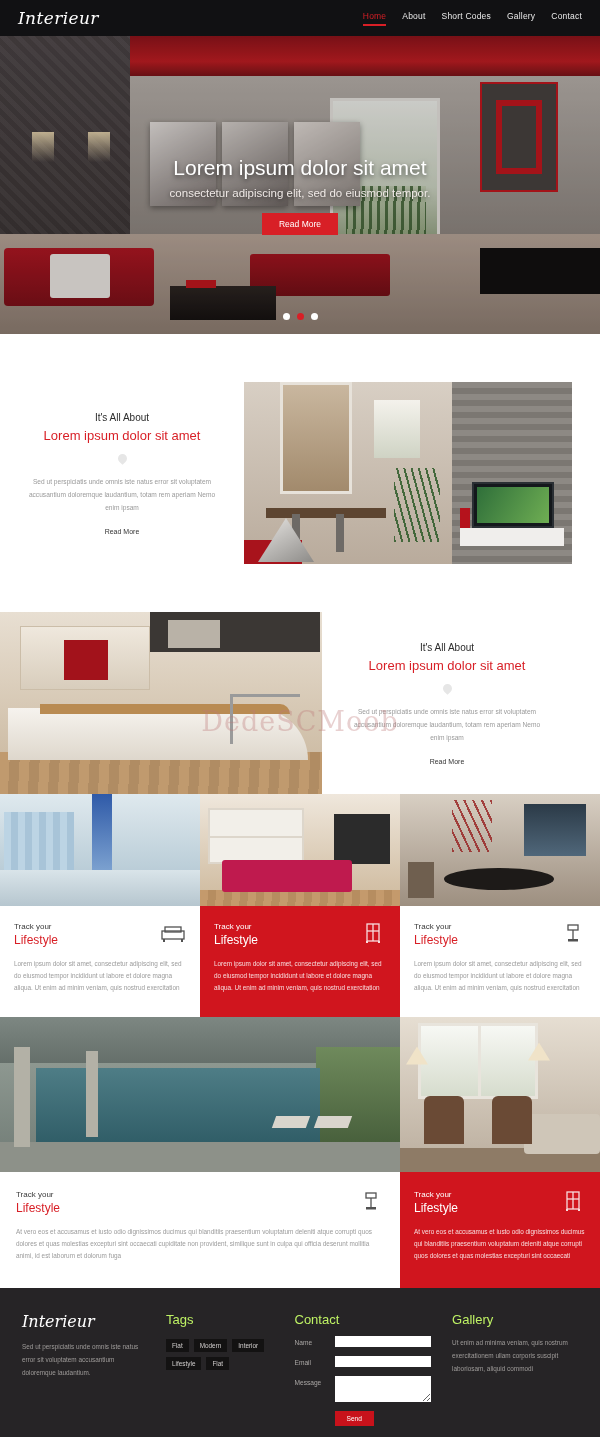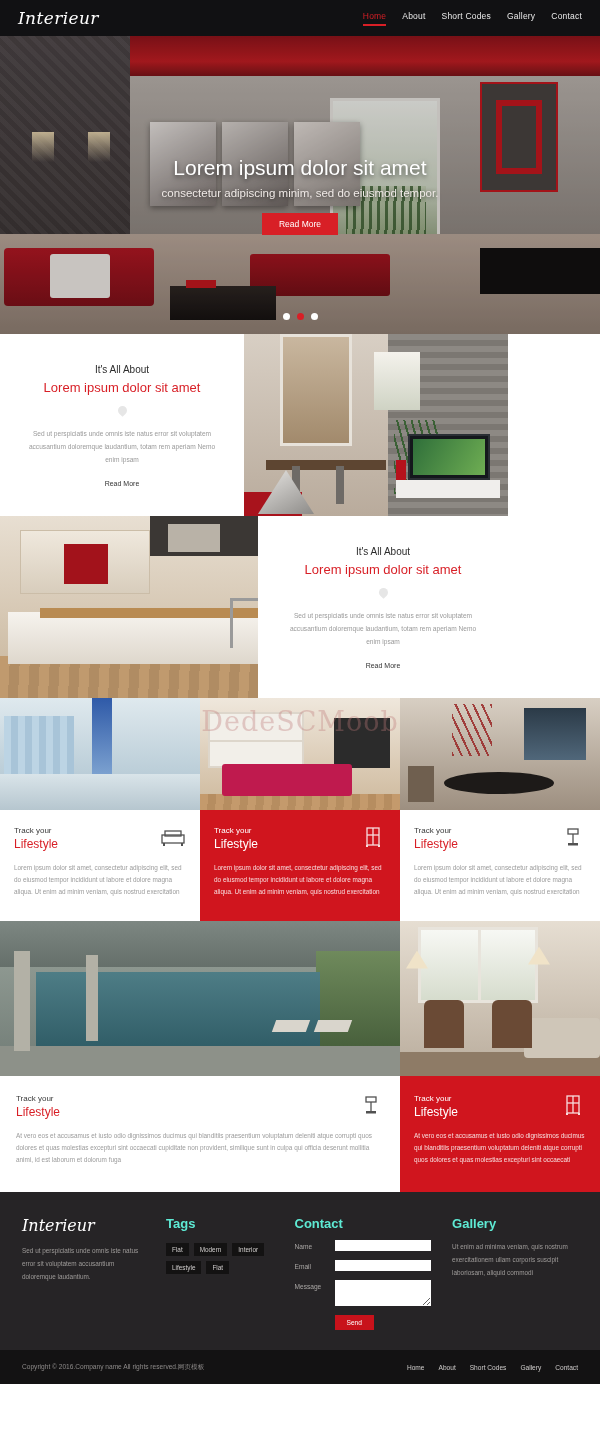--- a/index.html
+++ b/index.html
@@ -143,21 +143,21 @@
     font-size: 8.5px; padding: 6px 17px; cursor: pointer;
   }
   .hero-dots {
     position: absolute; left: 0; right: 0; bottom: 14px;
     display: flex; justify-content: center; gap: 7px;
   }
   .dot { width: 7px; height: 7px; border-radius: 50%; background: #ffffff; }
   .dot.active { background: #d81f26; }
 
   
-  .band { display: flex; width: 508px; height: 182px; background: #fff; }
+  .band { display: flex; width: 572px; height: 182px; background: #fff; margin-top: 48px; }
   .band-text {
     width: 244px; padding: 30px 26px 0 26px; text-align: center;
   }
   .band-text.right { width: 250px; }
   .band-kicker { font-size: 10px; color: #2c2c2c; }
   .band-title {
     font-size: 13px; color: #d81f26; margin-top: 5px; font-weight: normal;
   }
   .band-drop {
     margin: 11px auto 0 auto; width: 9px; height: 9px;
@@ -268,21 +268,21 @@
   
   .footer { background: #262426; padding: 24px 22px 20px 22px; display: flex; gap: 20px; }
   .fcol-brand { width: 128px; }
   .fcol-tags { width: 112px; }
   .fcol-contact { width: 142px; }
   .fcol-twitter { width: 130px; }
   .flogo {
     color: #fff; font-family: "DejaVu Serif", serif; font-style: italic; font-size: 16px;
   }
   .ftext { margin-top: 10px; font-size: 6.4px; line-height: 2.0; color: #9e9b99; }
-  .fhead { color: #5eead4; font-size: 13px; font-weight: bold; }
+  .fhead { color: #bef264; font-size: 13px; font-weight: normal; }
   .tagwrap { margin-top: 12px; display: flex; flex-wrap: wrap; gap: 5px; }
   .tag {
     background: #131212; color: #cfcccb; font-size: 6.4px; padding: 3px 6px; cursor: pointer;
   }
   .frow { margin-top: 9px; display: flex; align-items: flex-start; gap: 6px; }
   .flabel { font-size: 6.6px; color: #a9a6a4; width: 34px; padding-top: 3px; }
   .finput { background: #ffffff; border: none; height: 11px; width: 96px; }
   .ftextarea { background: #ffffff; border: none; height: 26px; width: 96px; }
   .fsend {
     margin-top: 9px; margin-left: 40px; background: #c8121b; color: #fff; border: none;
@@ -336,21 +336,21 @@
       <div class="hero-panel p3"></div>
       <div class="hero-floor"></div>
       <div class="hero-fire"></div>
       <div class="hero-sofa-l"></div>
       <div class="hero-sofa-r"></div>
       <div class="hero-table"></div>
       <div class="hero-overlay"></div>
     </div>
     <div class="hero-copy">
       <h1 class="hero-title">Lorem ipsum dolor sit amet</h1>
-      <div class="hero-sub">consectetur adipiscing minim, sed do eiusmod tempor.</div>
+      <div class="hero-sub">consectetur adipiscing elit, sed do eiusmod tempor.</div>
       <button class="hero-btn">Read More</button>
     </div>
     <div class="hero-dots">
       <span class="dot"></span>
       <span class="dot active"></span>
       <span class="dot"></span>
     </div>
   </div>
 
   <div class="band">

